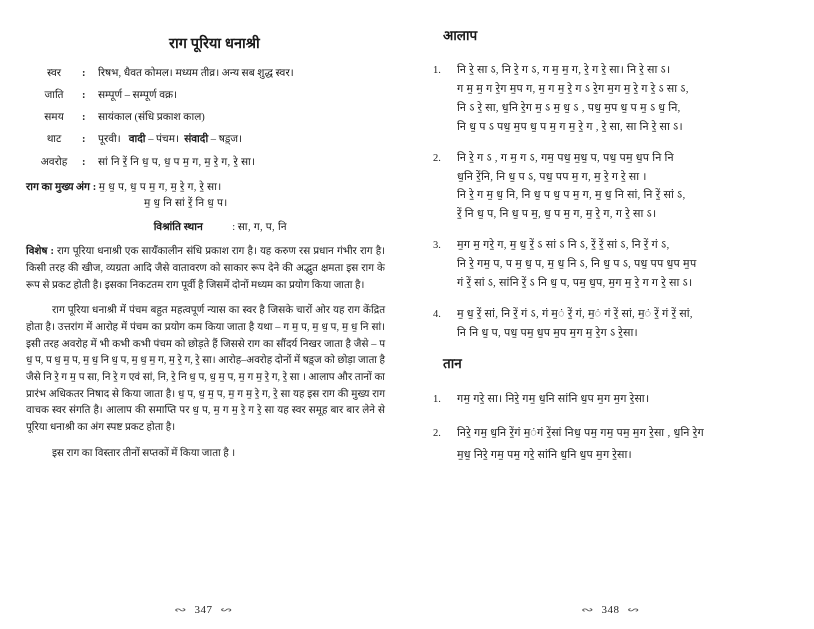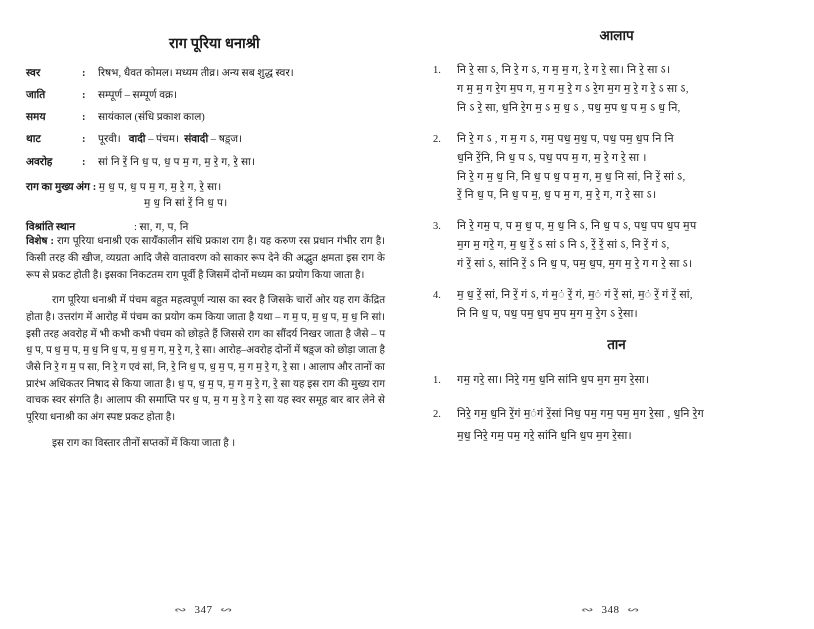--- a/index.html
+++ b/index.html
@@ -41,21 +41,21 @@
   
   .raga-title {
     text-align: center;
     font-weight: bold;
     font-size: 14.5px;
     margin: 6px 0 14px 0;
     letter-spacing: 0.1px;
     padding-left: 18px;
   }
   .section-heading {
-    text-align: center;
+    text-align: left;
     font-weight: bold;
     font-size: 13.5px;
     margin: 0 0 16px 0;
     padding-left: 10px;
   }
   .section-heading.taan {
     margin-bottom: 16px;
   }
 
   
@@ -64,23 +64,24 @@
     border-collapse: collapse;
     margin-bottom: 2px;
   }
   .def-table td {
     vertical-align: top;
     padding: 0 0 9px 0;
     font-size: 10.5px;
     line-height: 1.25;
   }
   .def-label {
-    font-weight: bold;
+    font-weight: normal;
     white-space: nowrap;
     width: 56px;
+    text-align: center;
   }
   .def-colon {
     width: 16px;
     text-align: left;
     font-weight: bold;
   }
   .def-value {
     font-size: 10.5px;
   }
   .def-value b { font-weight: bold; }
@@ -93,20 +94,22 @@
     font-size: 10.5px;
     line-height: 1.55;
     margin-bottom: 8px;
   }
   .wide-row .cont {
     display: block;
     padding-left: 118px;
   }
   .rest-row {
     font-size: 10.5px;
+    margin-bottom: 10px;
+    text-align: center;
   }
   .rest-row .rest-label {
     font-weight: bold;
     display: inline-block;
     width: 108px;
   }
 
   
   .para {
     font-size: 10.3px;
@@ -233,38 +236,39 @@
     <div class="section-heading">आलाप</div>
 
     <div class="note-list">
 
       <div class="note-item">
         <div class="note-num">1.</div>
         <div class="note-body">
           <div class="note-line">नि रे॒ सा ऽ, नि रे॒ ग ऽ, ग म॒ म॒ ग, रे॒ ग रे॒ सा। नि रे॒ सा ऽ।</div>
           <div class="note-line">ग म॒ म॒ ग रे॒ग म॒प ग, म॒ ग म॒ रे॒ ग ऽ रे॒ग म॒ग म॒ रे॒ ग रे॒ ऽ सा ऽ,</div>
           <div class="note-line">नि ऽ रे॒ सा, ध॒नि रे॒ग म॒ ऽ म॒ ध॒ ऽ , पध॒ म॒प ध॒ प म॒ ऽ ध॒ नि,</div>
+          <div class="note-line">नि ध॒ प ऽ पध॒ म॒प ध॒ प म॒ ग म॒ रे॒ ग , रे॒ सा, सा नि रे॒ सा ऽ।</div>
         </div>
       </div>
 
       <div class="note-item">
         <div class="note-num">2.</div>
         <div class="note-body">
           <div class="note-line">नि रे॒ ग ऽ , ग म॒ ग ऽ, गम॒ पध॒ म॒ध॒ प, पध॒ पम॒ ध॒प नि नि</div>
           <div class="note-line">ध॒नि रें॒नि, नि ध॒ प ऽ, पध॒ पप म॒ ग, म॒ रे॒ ग रे॒ सा ।</div>
           <div class="note-line">नि रे॒ ग म॒ ध॒ नि, नि ध॒ प ध॒ प म॒ ग, म॒ ध॒ नि सां, नि रें॒ सां ऽ,</div>
           <div class="note-line">रें॒ नि ध॒ प, नि ध॒ प म॒, ध॒ प म॒ ग, म॒ रे॒ ग, ग रे॒ सा ऽ।</div>
         </div>
       </div>
 
       <div class="note-item">
         <div class="note-num">3.</div>
         <div class="note-body">
+          <div class="note-line">म॒ग म॒ गरे॒ ग, म॒ ध॒ रें॒ ऽ सां ऽ नि ऽ, रें॒ रें॒ सां ऽ, नि रें॒ गं ऽ,</div>
           <div class="note-line">नि रे॒ गम॒ प, प म॒ ध॒ प, म॒ ध॒ नि ऽ, नि ध॒ प ऽ, पध॒ पप ध॒प म॒प</div>
-          <div class="note-line">म॒ग म॒ गरे॒ ग, म॒ ध॒ रें॒ ऽ सां ऽ नि ऽ, रें॒ रें॒ सां ऽ, नि रें॒ गं ऽ,</div>
           <div class="note-line">गं रें॒ सां ऽ, सांनि रें॒ ऽ नि ध॒ प, पम॒ ध॒प, म॒ग म॒ रे॒ ग ग रे॒ सा ऽ।</div>
         </div>
       </div>
 
       <div class="note-item">
         <div class="note-num">4.</div>
         <div class="note-body">
           <div class="note-line">म॒ ध॒ रें॒ सां, नि रें॒ गं ऽ, गं म॒ं रें॒ गं, म॒ं गं रें॒ सां, म॒ं रें॒ गं रें॒ सां,</div>
           <div class="note-line">नि नि ध॒ प, पध॒ पम॒ ध॒प म॒प म॒ग म॒ रे॒ग ऽ रे॒सा।</div>
         </div>

